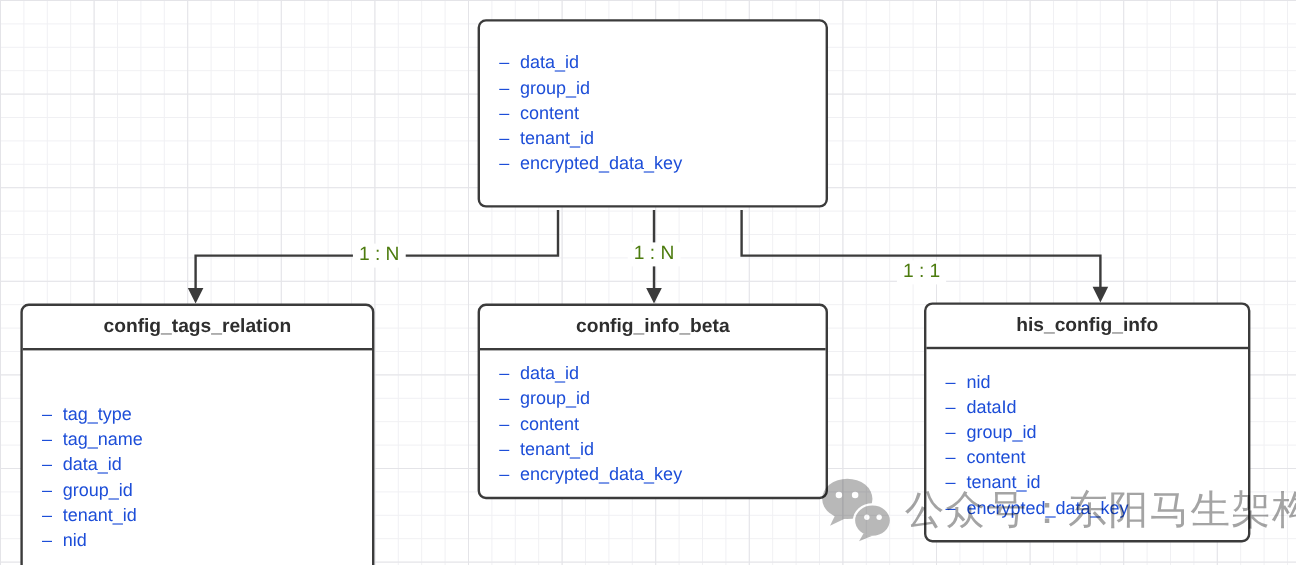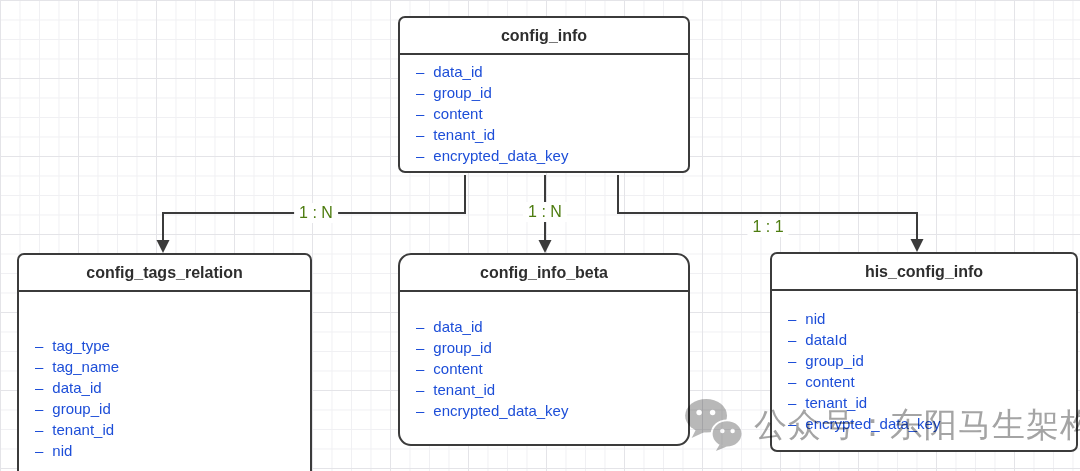--- a/index.html
+++ b/index.html
@@ -27,22 +27,22 @@
   .entity-body {
     flex:1 1 auto; margin:0; padding:0 0 0 16px; list-style:none;
     display:flex; flex-direction:column; justify-content:center;
     font-size:15px; color:#1d4ed8;
   }
   .entity-body li { line-height:21px; white-space:nowrap; }
   .entity-body li::before { content:"–"; margin-right:9px; }
 
   #e-config-info { left:398px; top:16px;  width:292px; height:157px; }
   #e-tags        { left:17px;  top:253px; width:295px; height:252px; }
-  #e-beta        { left:398px; top:253px; width:292px; height:193px;border-radius:13px; }
-  #e-his         { left:770px; top:252px; width:308px; height:200px; }
+  #e-beta        { left:398px; top:253px; width:292px; height:163px; }
+  #e-his         { left:770px; top:252px; width:272px; height:200px; }
 
   .edges-layer { position:absolute; left:0; top:0; }
   .edge-label {
     position:absolute; transform:translate(-50%,-50%);
     background:#ffffff; padding:1px 5px;
     font-size:16px; color:#4d7c0f; white-space:nowrap;
   }
   .watermark {
     position:absolute; left:684px; top:398px;
     display:flex; align-items:center; gap:10px;
@@ -51,21 +51,20 @@
   .watermark-text {
     font-size:33px; color:#909090; letter-spacing:1px; white-space:nowrap;
   }
 </style>
 </head>
 <body>
 
 <div class="canvas">
 
   <div class="entity" id="e-config-info">
-    <div class="entity-header">config_info</div>
     <ul class="entity-body">
       <li>data_id</li>
       <li>group_id</li>
       <li>content</li>
       <li>tenant_id</li>
       <li>encrypted_data_key</li>
     </ul>
   </div>
 
   <div class="entity" id="e-tags">

